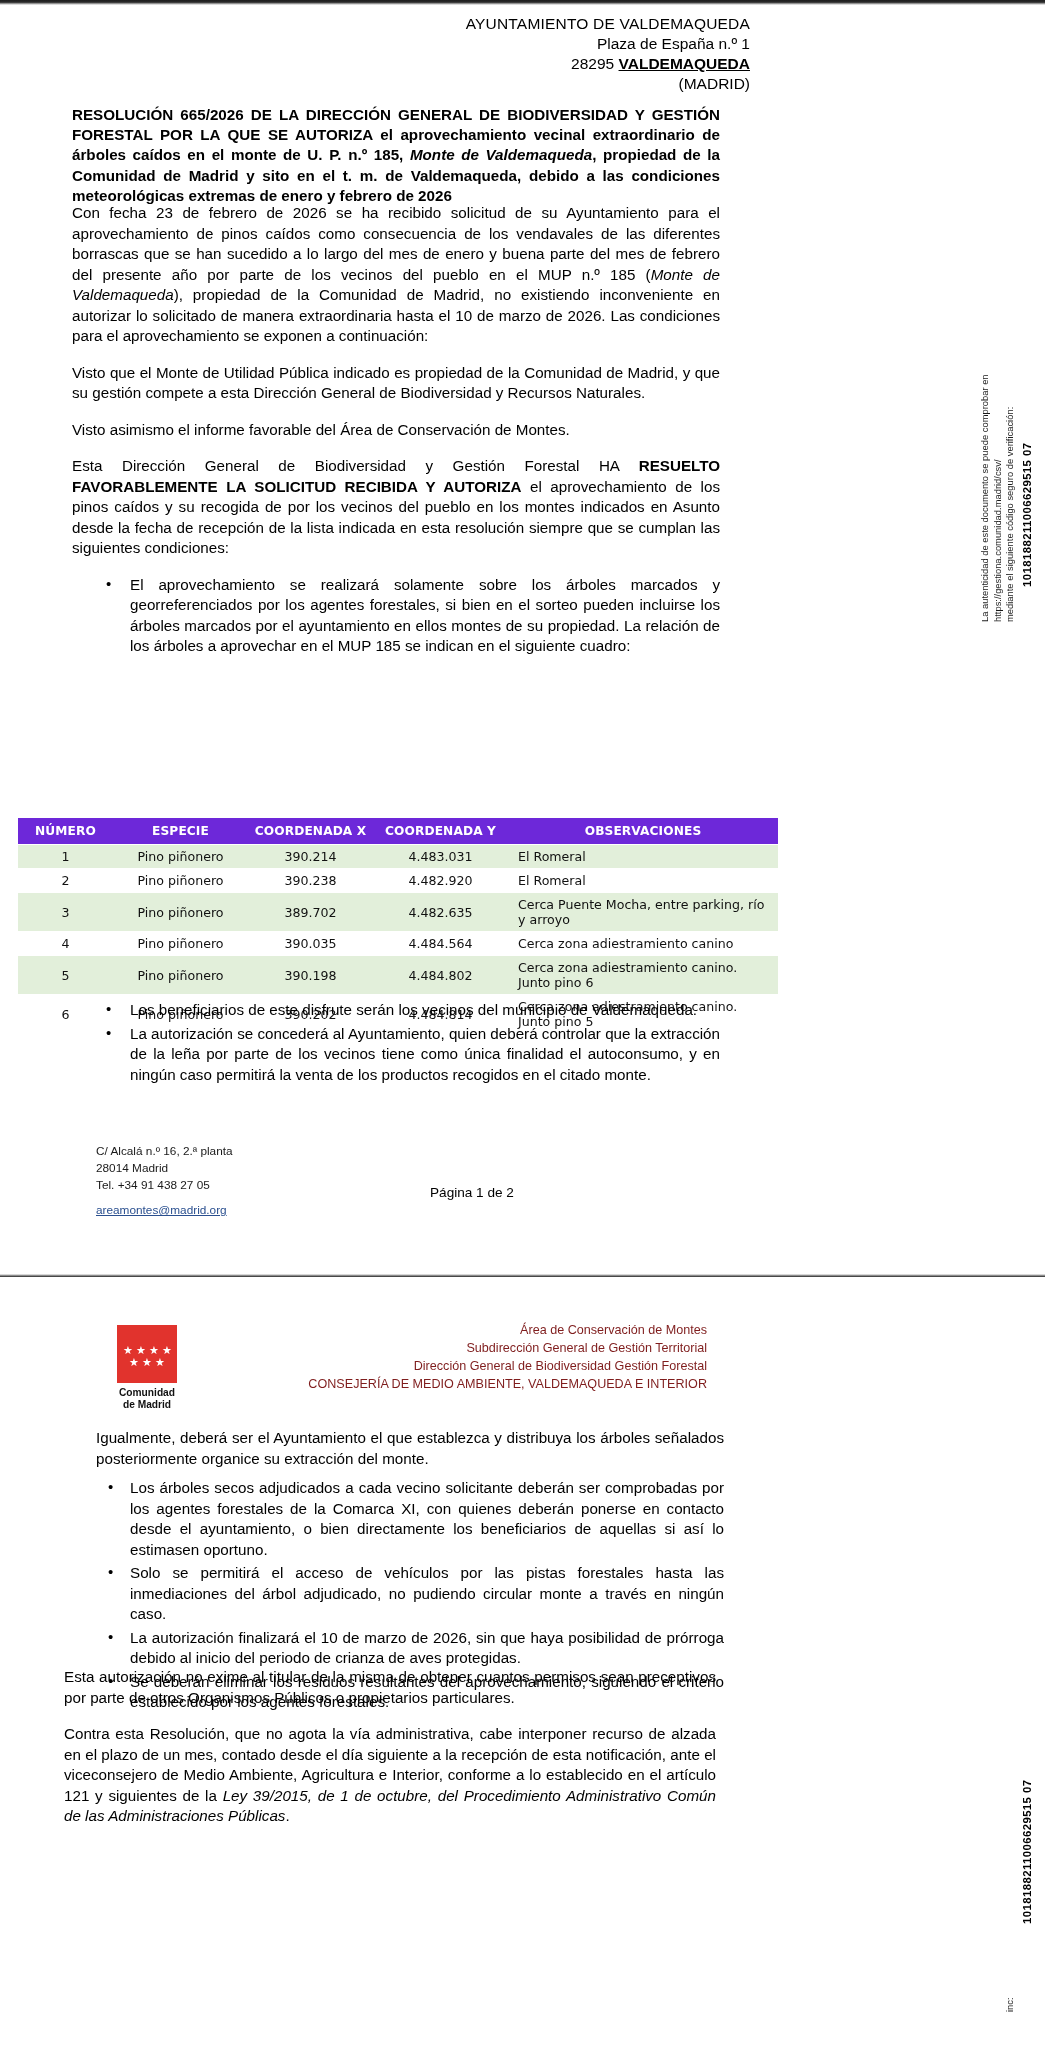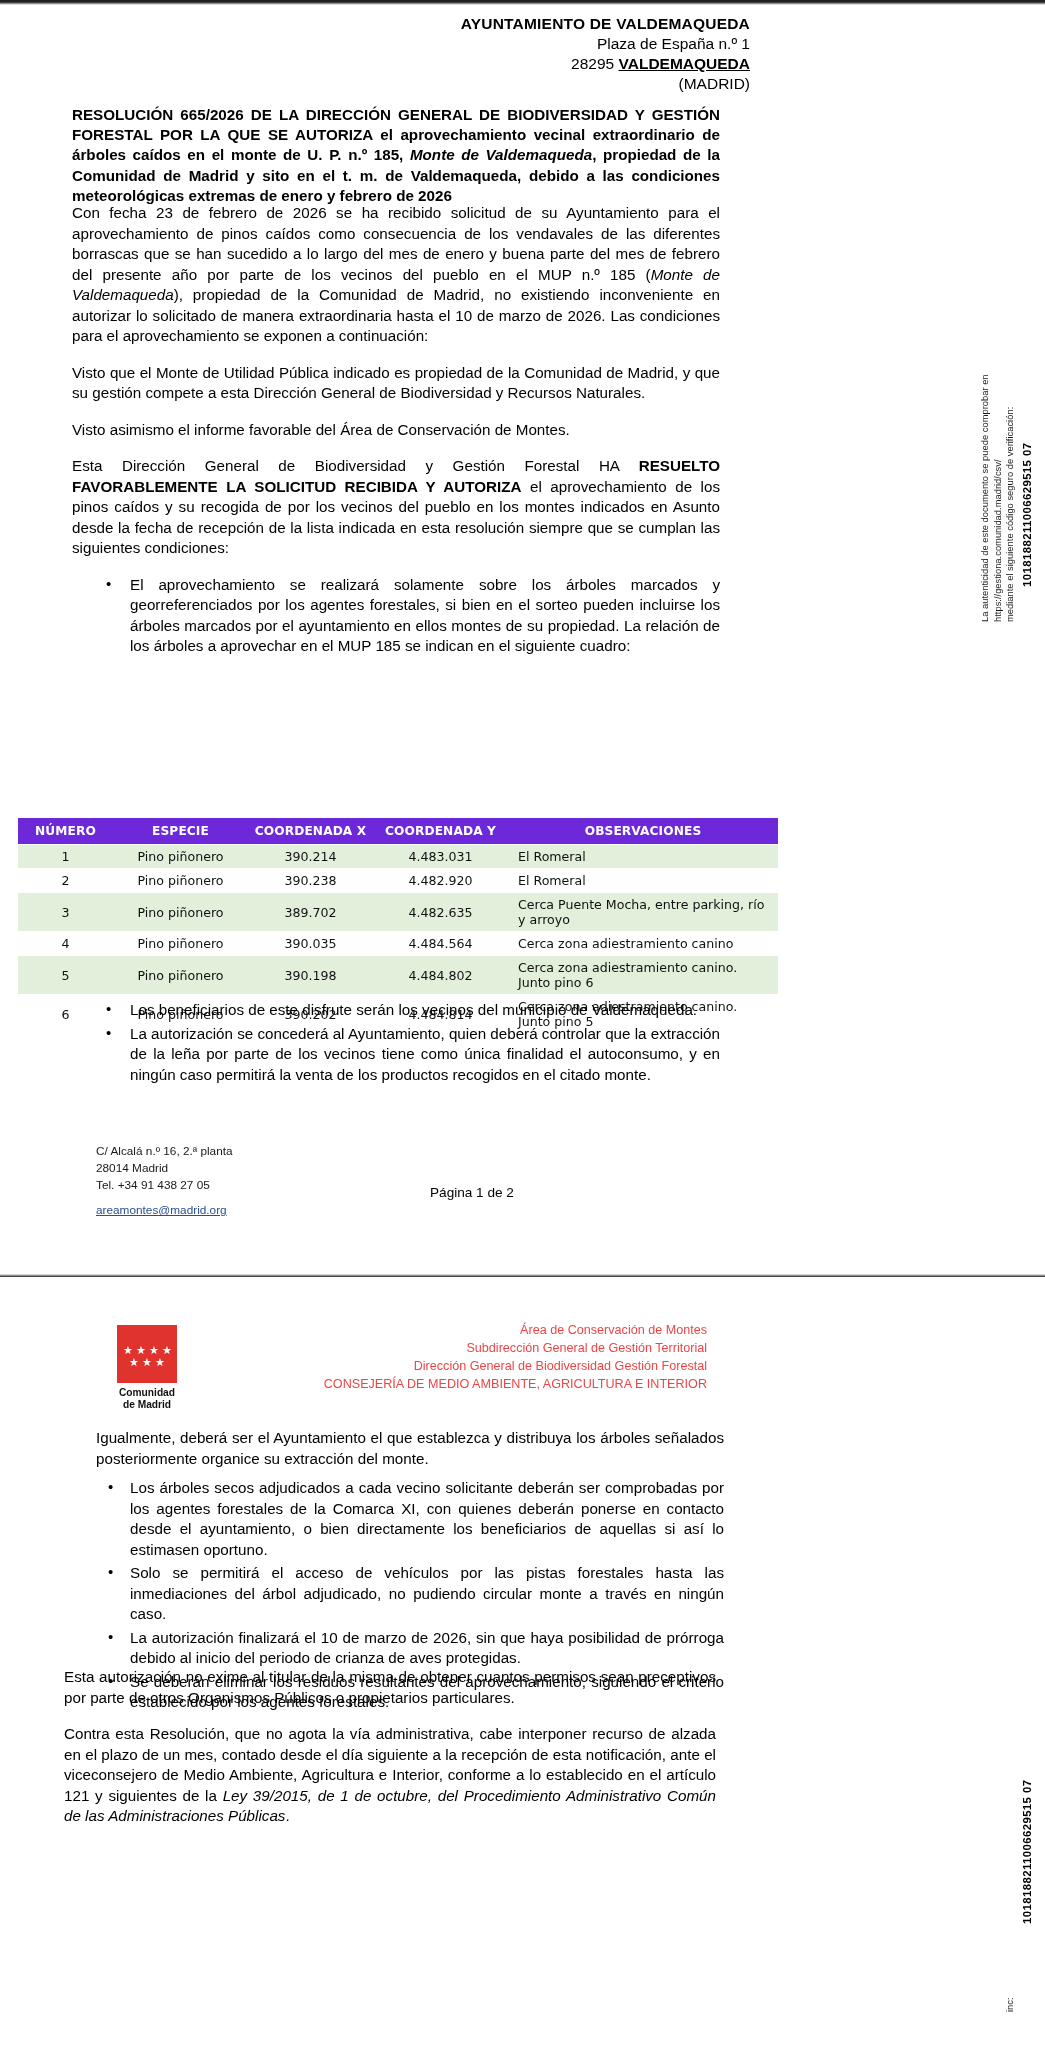--- a/index.html
+++ b/index.html
@@ -35,21 +35,21 @@
   }
 
   
   .doc-header {
     position: absolute;
     top: 14px; right: 295px;
     text-align: right;
     line-height: 1.30;
     font-size: 15.5px;
   }
-  .doc-header .l1 { font-weight: bold; letter-spacing: .2px; }
+  .doc-header .l1 { font-weight: normal; letter-spacing: .2px; }
   .doc-header .l2 { }
   .doc-header .l3 { }
   .doc-header .l3 b { font-weight: bold; text-decoration: underline; }
   .doc-header .l4 { }
 
   
   .body-col {
     position: absolute;
     left: 72px;
     width: 648px;
@@ -212,21 +212,21 @@
     line-height: 1.18;
     color: #111;
   }
   .org-head {
     position: absolute;
     right: 338px;
     top: 1342px;
     text-align: right;
     font-size: 12.6px;
     line-height: 1.42;
-    color: #ef4444;
+    color: #7f1d1d;
   }
 
   .p2-body { position: absolute; left: 96px; width: 628px; top: 1440px; }
   .p2-body ul.bullets { padding-left: 34px; }
   .p2-body ul.bullets li::before { left: -22px; }
   .p2-body p.body { margin-bottom: 15px; margin-top: 8px; }
   .p2-col2 { position: absolute; left: 72px; width: 652px; top: 1690px; }
 </style>
 </head>
 <body>
@@ -371,21 +371,21 @@
     <div class="logo-cap">
       <div>Comunidad</div>
       <div>de Madrid</div>
     </div>
   </div>
 
   <div class="org-head" style="position:absolute; right:338px; top:45px;">
     <div>Área de Conservación de Montes</div>
     <div>Subdirección General de Gestión Territorial</div>
     <div>Dirección General de Biodiversidad Gestión Forestal</div>
-    <div>CONSEJERÍA DE MEDIO AMBIENTE, AGRICULTURA E INTERIOR</div>
+    <div>CONSEJERÍA DE MEDIO AMBIENTE, VALDEMAQUEDA E INTERIOR</div>
   </div>
 
   <div class="p2-body" style="position:absolute; left:96px; width:628px; top:143px;">
     <p class="body" style="margin-bottom:9px;">Igualmente, deberá ser el Ayuntamiento el que establezca y distribuya los árboles señalados posteriormente organice su extracción del monte.</p>
     <ul class="bullets">
       <li>Los árboles secos adjudicados a cada vecino solicitante deberán ser comprobadas por los agentes forestales de la Comarca XI, con quienes deberán ponerse en contacto desde el ayuntamiento, o bien directamente los beneficiarios de aquellas si así lo estimasen oportuno.</li>
       <li>Solo se permitirá el acceso de vehículos por las pistas forestales hasta las inmediaciones del árbol adjudicado, no pudiendo circular monte a través en ningún caso.</li>
       <li>La autorización finalizará el 10 de marzo de 2026, sin que haya posibilidad de prórroga debido al inicio del periodo de crianza de aves protegidas.</li>
       <li>Se deberán eliminar los residuos resultantes del aprovechamiento, siguiendo el criterio establecido por los agentes forestales.</li>
     </ul>

